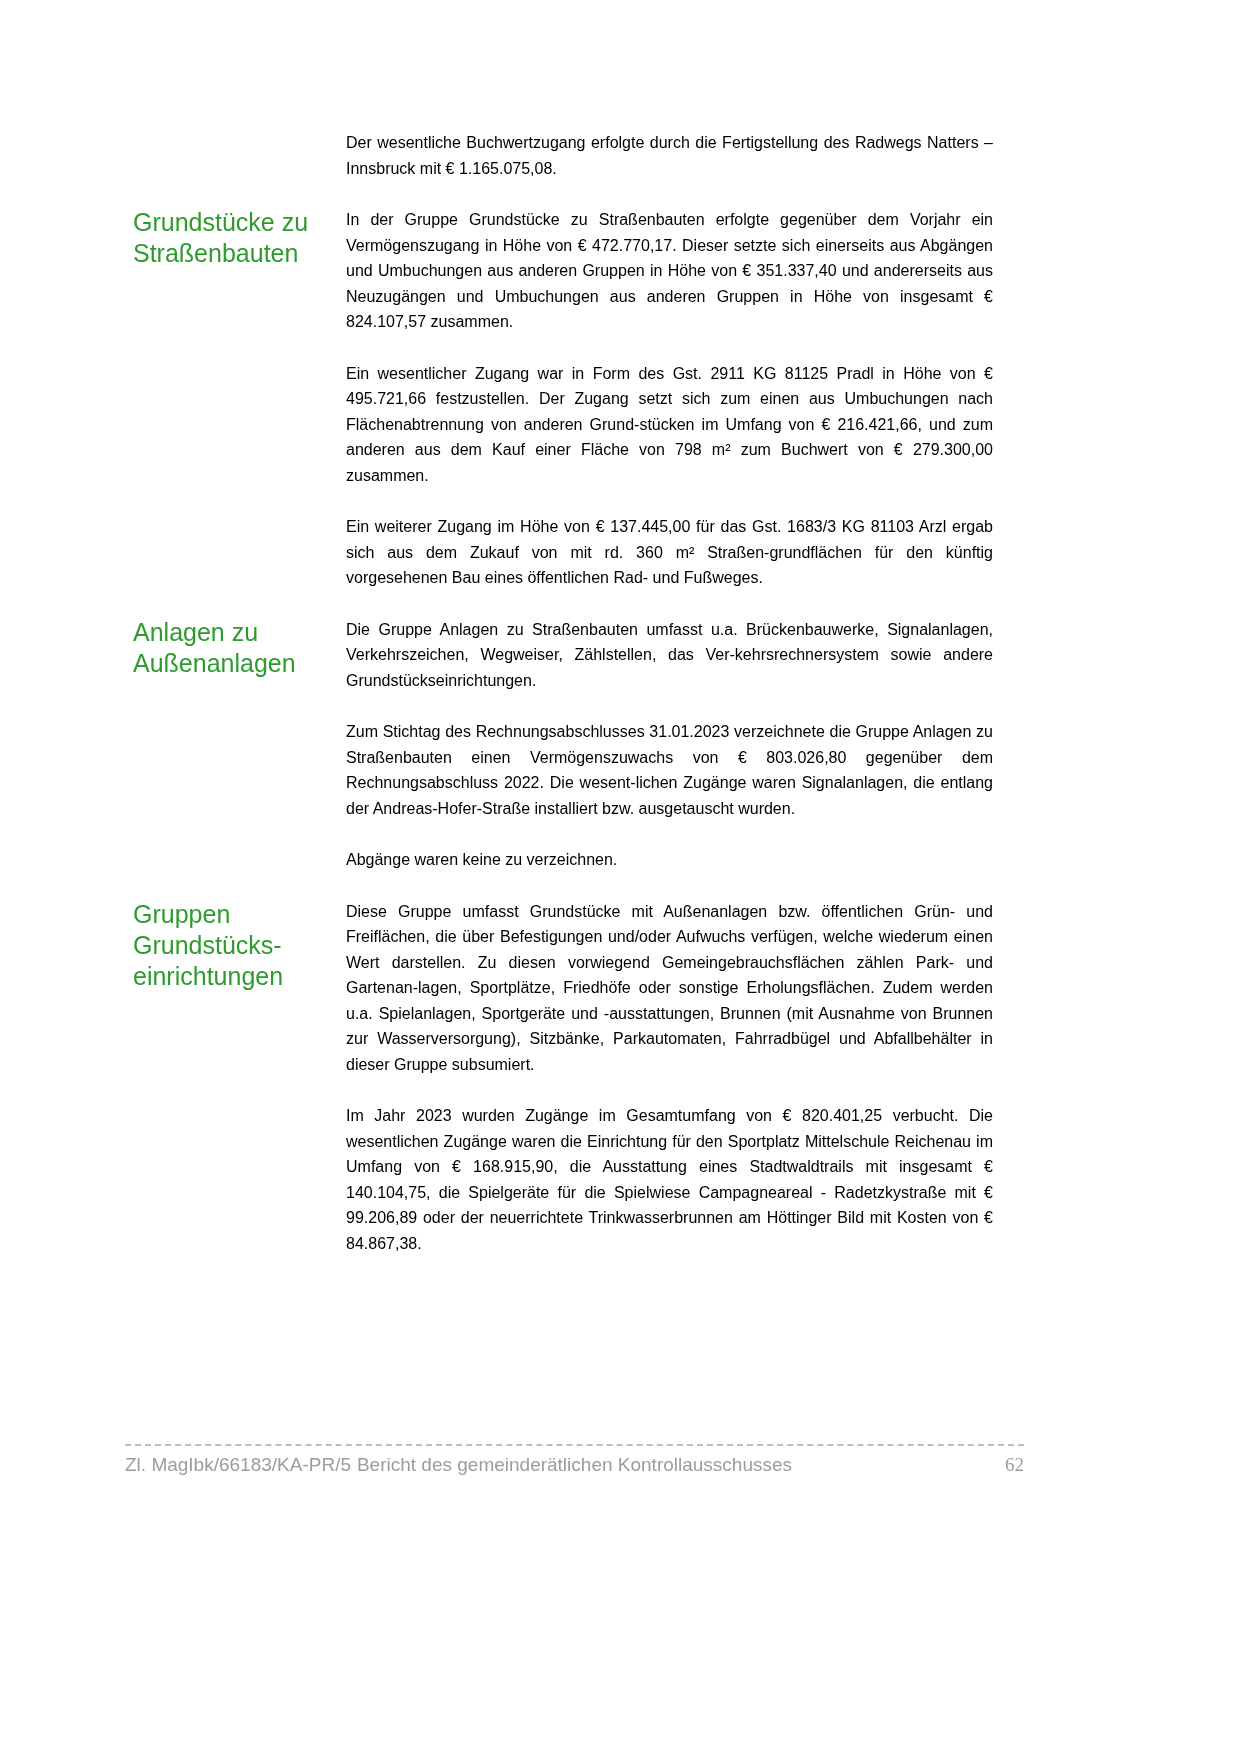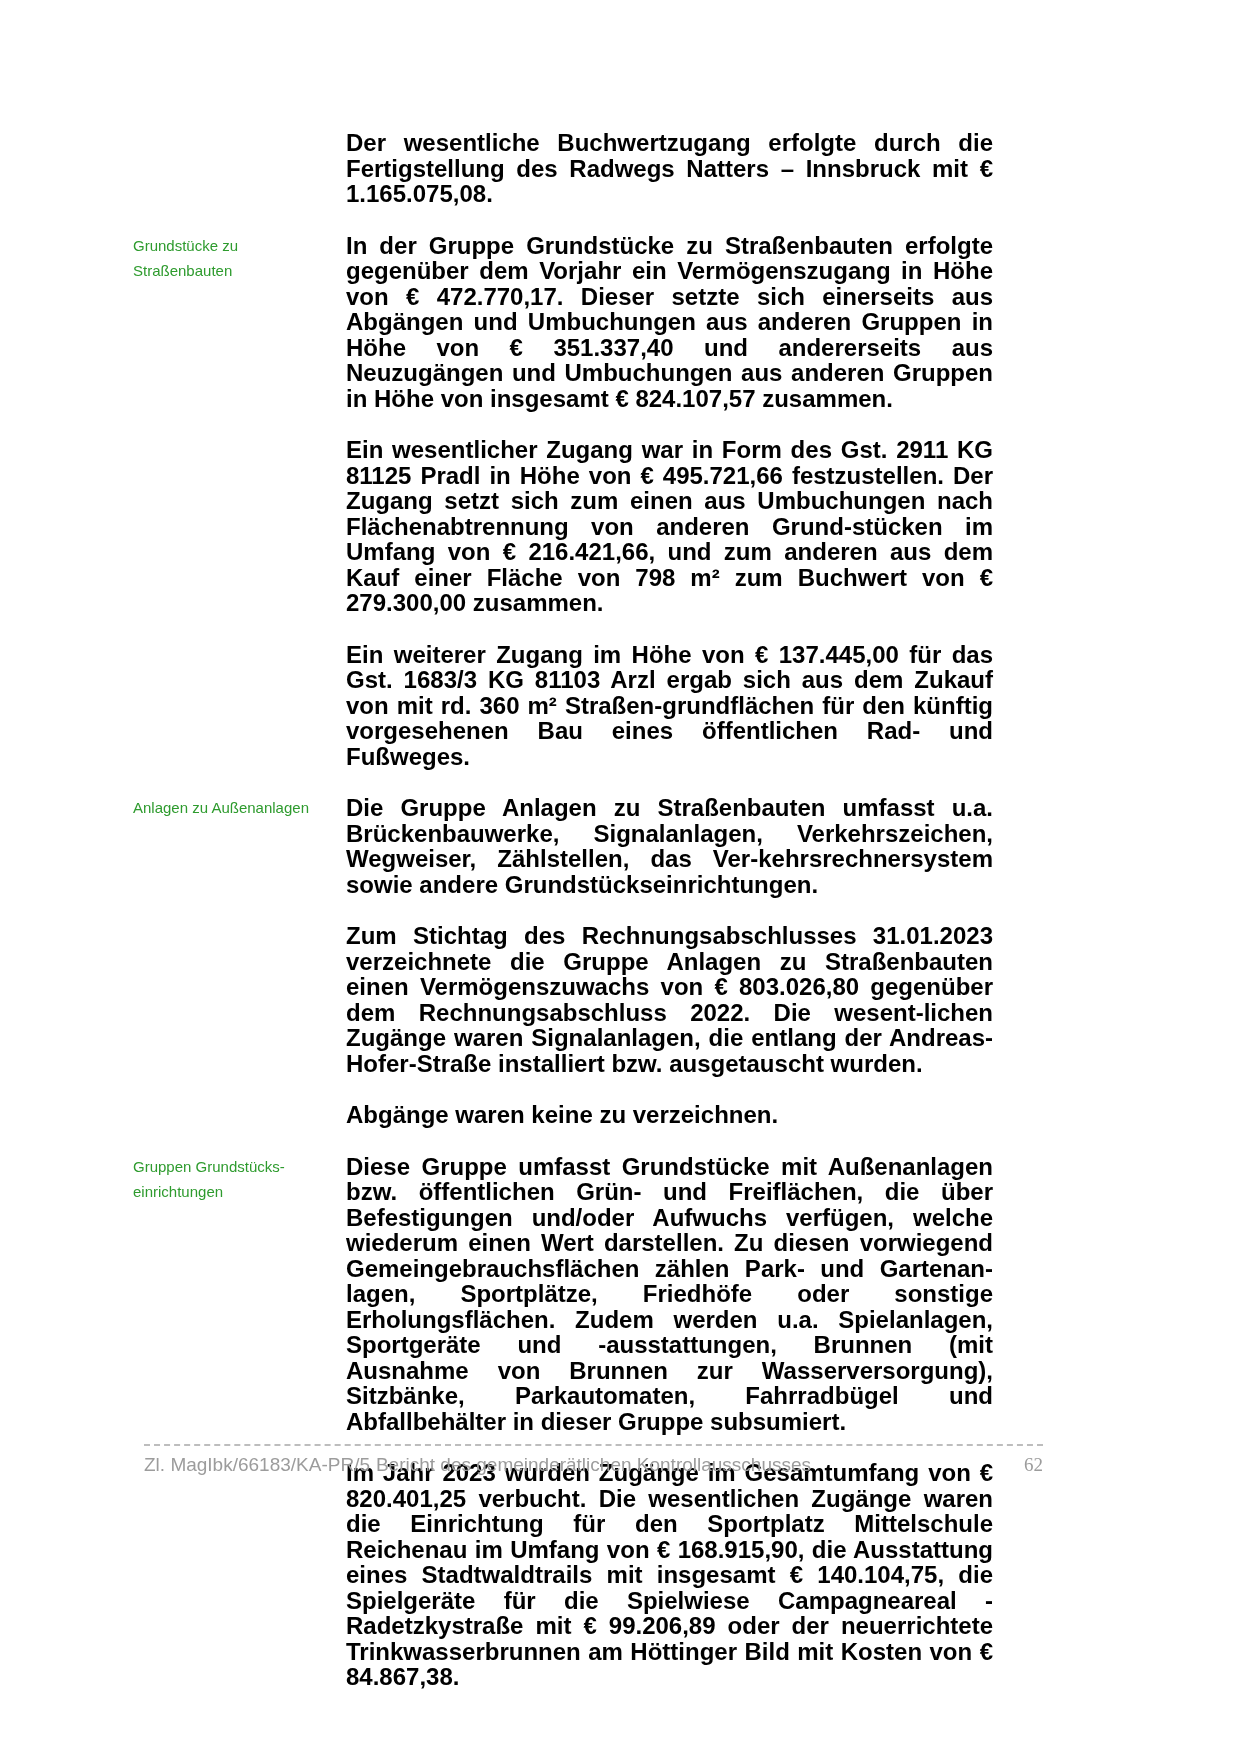--- a/index.html
+++ b/index.html
@@ -19,34 +19,33 @@
     left: 133px;
     width: 860px;
   }
   .block {
     display: grid;
     grid-template-columns: 213px 1fr;
     align-items: start;
   }
   .side-label {
     color: var(--label-green, #2e9b2e);
-    font-size: 15px;
-    line-height: 25px;
+    font-size: 25px;
+    line-height: 31px;
     padding-right: 18px;
   }
   .paras p {
-    font-size: 24px;
+    font-size: 16px;
     line-height: 25.5px;
     text-align: justify;
     margin-bottom: 26px;
-    font-weight: bold;
   }
   .footer {
     position: absolute;
-    left: 144px;
+    left: 125px;
     top: 1444px;
     width: 899px;
   }
   .rule {
     border-top: 2px dashed var(--rule-gray, #bdbdbd);
     height: 0;
   }
   .footer-row {
     display: grid;
     grid-template-columns: 1fr auto 1fr;

